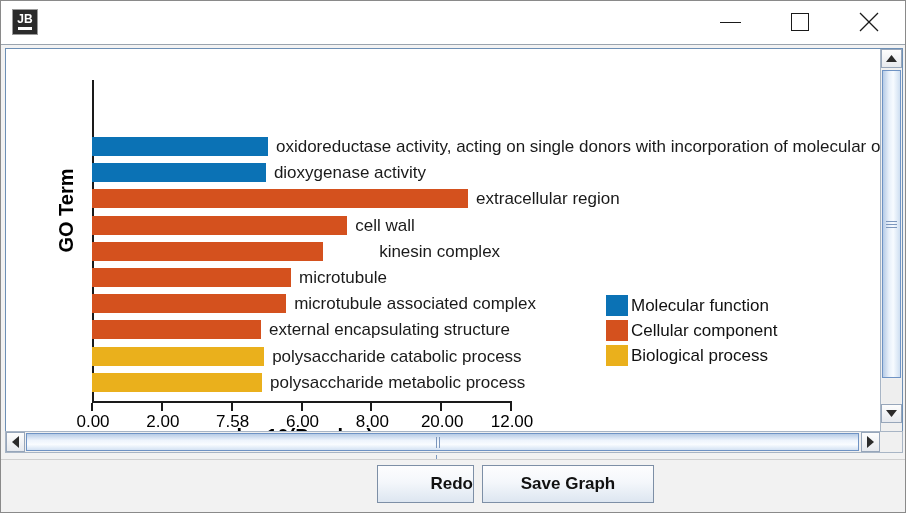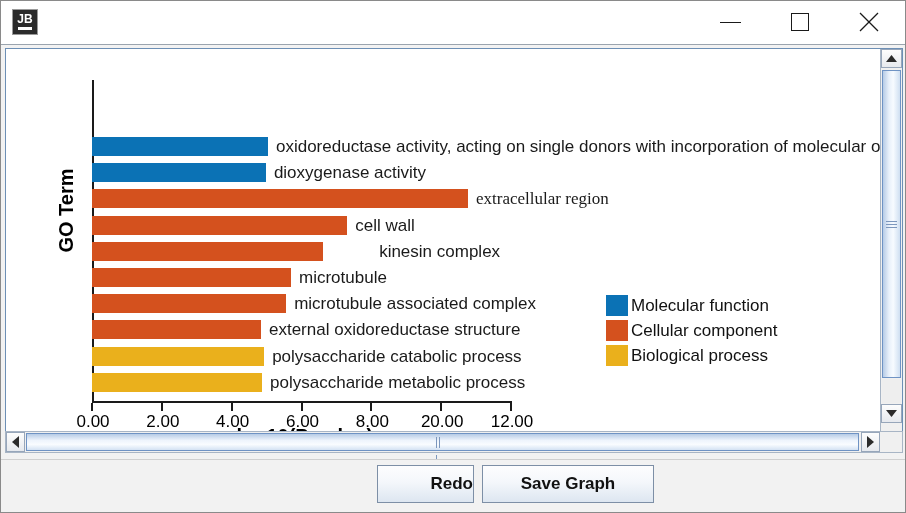--- a/index.html
+++ b/index.html
@@ -344,47 +344,47 @@
         <div class="axis-v"></div>
         <div class="axis-h"></div>
         <div class="y-axis-label">GO Term</div>
         <div class="x-axis-label">-log10(P-value)</div>
         <div id="ticks-layer">
             <div class="tick" style="left: 85px;"></div>
             <div class="tick-label" style="left: 86px;">0.00</div>
             <div class="tick" style="left: 154.833px;"></div>
             <div class="tick-label" style="left: 155.833px;">2.00</div>
             <div class="tick" style="left: 224.667px;"></div>
-            <div class="tick-label" style="left: 225.667px;">4.00</div>
+            <div class="tick-label" style="left: 225.667px;">7.58</div>
             <div class="tick" style="left: 294.5px;"></div>
             <div class="tick-label" style="left: 295.5px;">6.00</div>
             <div class="tick" style="left: 364.333px;"></div>
             <div class="tick-label" style="left: 365.333px;">8.00</div>
             <div class="tick" style="left: 434.167px;"></div>
             <div class="tick-label" style="left: 435.167px;">20.00</div>
             <div class="tick" style="left: 504px;"></div>
             <div class="tick-label" style="left: 505px;">12.00</div>
           </div>
         <div id="bars-layer">
             <div class="bar" style="left: 86px; top: 88px; width: 175.98px; background: rgb(11, 114, 181);"></div>
             <div class="bar-label" style="left: 269.98px; top: 88px;">oxidoreductase activity, acting on single donors with incorporation of molecular oxygen</div>
             <div class="bar" style="left: 86px; top: 114.2px; width: 173.885px; background: rgb(11, 114, 181);"></div>
             <div class="bar-label" style="left: 267.885px; top: 114.2px;">dioxygenase activity</div>
             <div class="bar" style="left: 86px; top: 140.4px; width: 376.053px; background: rgb(212, 81, 30);"></div>
-            <div class="bar-label" style="left: 470.053px; top: 140.4px; font-family: Liberation Serif, serif;">extracellular region</div>
+            <div class="bar-label" style="left: 470.053px; top: 140.4px;">extracellular region</div>
             <div class="bar" style="left: 86px; top: 166.6px; width: 255.241px; background: rgb(212, 81, 30);"></div>
             <div class="bar-label" style="left: 349.241px; top: 166.6px;">cell wall</div>
             <div class="bar" style="left: 86px; top: 192.8px; width: 231.148px; background: rgb(212, 81, 30);"></div>
             <div class="bar-label" style="left: 325.148px; top: 192.8px; margin-left: 48px;">kinesin complex</div>
             <div class="bar" style="left: 86px; top: 219px; width: 199.025px; background: rgb(212, 81, 30);"></div>
             <div class="bar-label" style="left: 293.025px; top: 219px;">microtubule</div>
             <div class="bar" style="left: 86px; top: 245.2px; width: 194.137px; background: rgb(212, 81, 30);"></div>
             <div class="bar-label" style="left: 288.137px; top: 245.2px;">microtubule associated complex</div>
             <div class="bar" style="left: 86px; top: 271.4px; width: 168.997px; background: rgb(212, 81, 30);"></div>
-            <div class="bar-label" style="left: 262.997px; top: 271.4px;">external oxidoreductase structure</div>
+            <div class="bar-label" style="left: 262.997px; top: 271.4px;">external encapsulating structure</div>
             <div class="bar" style="left: 86px; top: 297.6px; width: 172.139px; background: rgb(234, 176, 28);"></div>
             <div class="bar-label" style="left: 266.139px; top: 297.6px;">polysaccharide catabolic process</div>
             <div class="bar" style="left: 86px; top: 323.8px; width: 170.044px; background: rgb(234, 176, 28);"></div>
             <div class="bar-label" style="left: 264.044px; top: 323.8px;">polysaccharide metabolic process</div>
           </div>
         <div class="legend" id="legend-layer">
             <div class="legend-row">
               <div class="legend-swatch" style="background: rgb(11, 114, 181);"></div>
               <div class="legend-text">Molecular function</div>
             </div>

